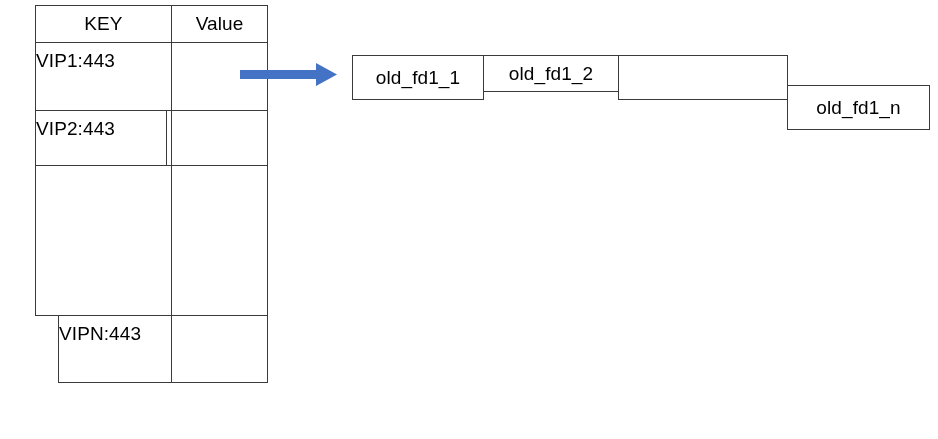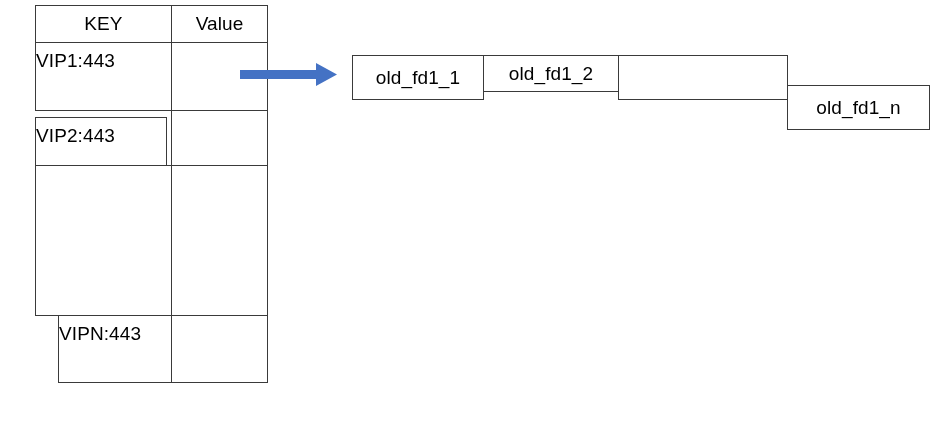--- a/index.html
+++ b/index.html
@@ -70,21 +70,21 @@
 <div id="canvas">
 
   <div>
 
     <div class="cell center hdr" style="left:35px; top:5px; width:137px; height:38px;">KEY</div>
     <div class="cell center hdr" style="left:171px; top:5px; width:97px; height:38px;">Value</div>
 
     <div class="cell left toptext" style="left:35px; top:42px; width:137px; height:69px;">VIP1:443</div>
     <div class="cell left toptext" style="left:171px; top:42px; width:97px; height:69px;"></div>
 
-    <div class="cell left toptext" style="left:35px; top:110px; width:132px; height:56px;margin-top:7px;">VIP2:443</div>
+    <div class="cell left toptext" style="left:35px; top:110px; width:132px; height:56px;">VIP2:443</div>
     <div class="cell left toptext" style="left:171px; top:110px; width:97px; height:56px;"></div>
 
     <div class="cell left toptext" style="left:35px; top:165px; width:137px; height:151px;"></div>
     <div class="cell left toptext" style="left:171px; top:165px; width:97px; height:151px;"></div>
 
     <div class="cell left toptext" style="left:35px; top:315px; width:137px; height:68px;margin-left:23px;">VIPN:443</div>
     <div class="cell left toptext" style="left:171px; top:315px; width:97px; height:68px;"></div>
   </div>
 
 

